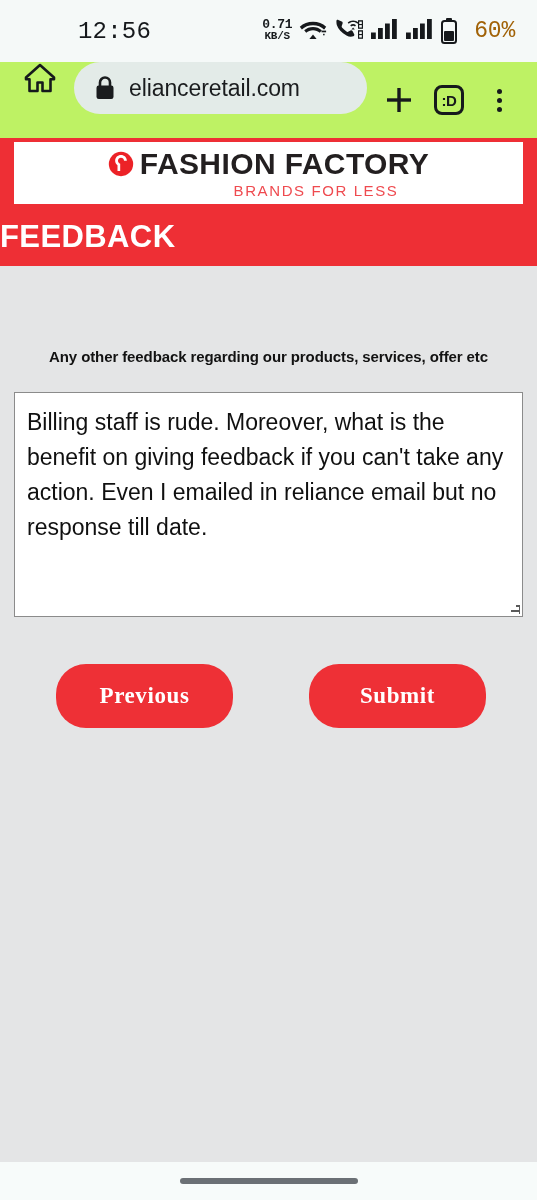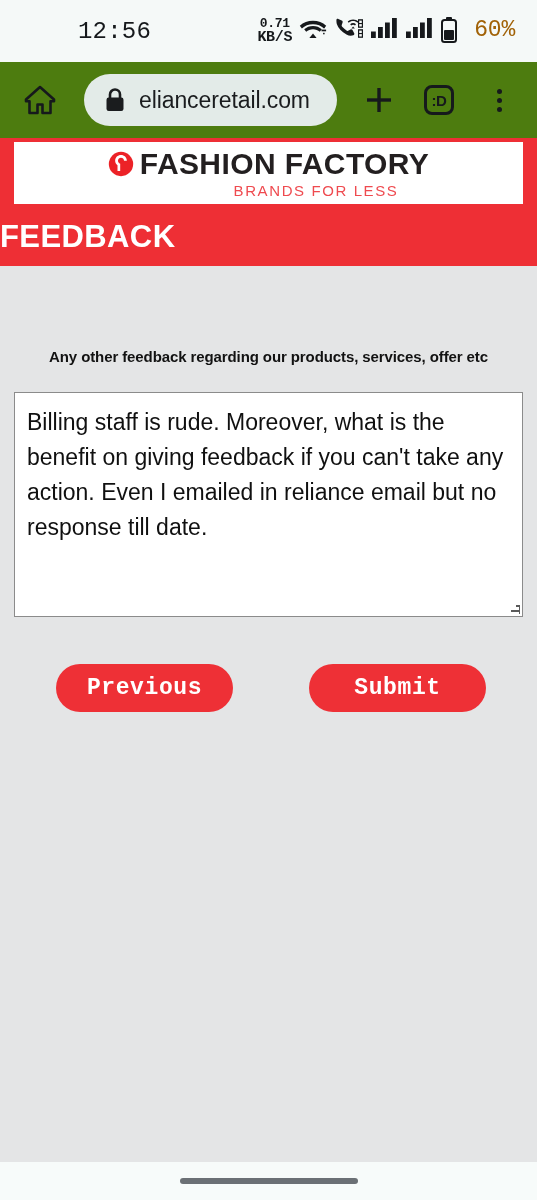--- a/index.html
+++ b/index.html
@@ -33,37 +33,36 @@
   }
   .net-speed {
     display: flex;
     flex-direction: column;
     align-items: center;
     line-height: 1;
     color: #16191c;
     margin-bottom: 1px;
   }
   .net-speed .rate { font-size: 13px; font-weight: bold; letter-spacing: -0.3px;}
-  .net-speed .unit { font-size: 15px; font-weight: bold; letter-spacing: -0.3px;}
+  .net-speed .unit { font-size: 11px; font-weight: bold; letter-spacing: -0.3px;}
   .sb-icon { display: block; }
   .battery-pct {
     font-size: 23px;
     color: #a16207;
     margin-left: 10px;
     letter-spacing: -0.2px;
   }
 
   
   .browser-bar {
     height: 76px;
-    background: #4d7c0f;
-    display: flex;
-    align-items: center;
+    background: #bef264;
+    display: flex;
     padding: 0 20px;
-    gap: 24px;
+    gap: 14px;
   }
   .home-btn { width: 40px; display: flex; justify-content: center; }
   .url-pill {
     flex: 1;
     height: 52px;
     background: #e3ebe8;
     border-radius: 26px;
     display: flex;
     align-items: center;
     padding: 0 20px;
@@ -178,25 +177,25 @@
   .btn-row {
     display: flex;
     gap: 76px;
     padding: 47px 0 0 42px;
   }
   .pill-btn {
     background: #ee3036;
     color: #ffffff;
     border: none;
     border-radius: 30px;
-    font-family: Liberation Mono, monospace;
+    font-family: Liberation Serif, serif;
     font-size: 23px;
     font-weight: bold;
     letter-spacing: 0.6px;
-    padding: 11px 0;
+    padding: 19px 0;
     cursor: pointer;
   }
   .btn-prev { width: 177px; }
   .btn-submit { width: 177px; }
 
   
   .nav-bar {
     position: absolute;
     left: 0; bottom: 0;
     width: 537px;

